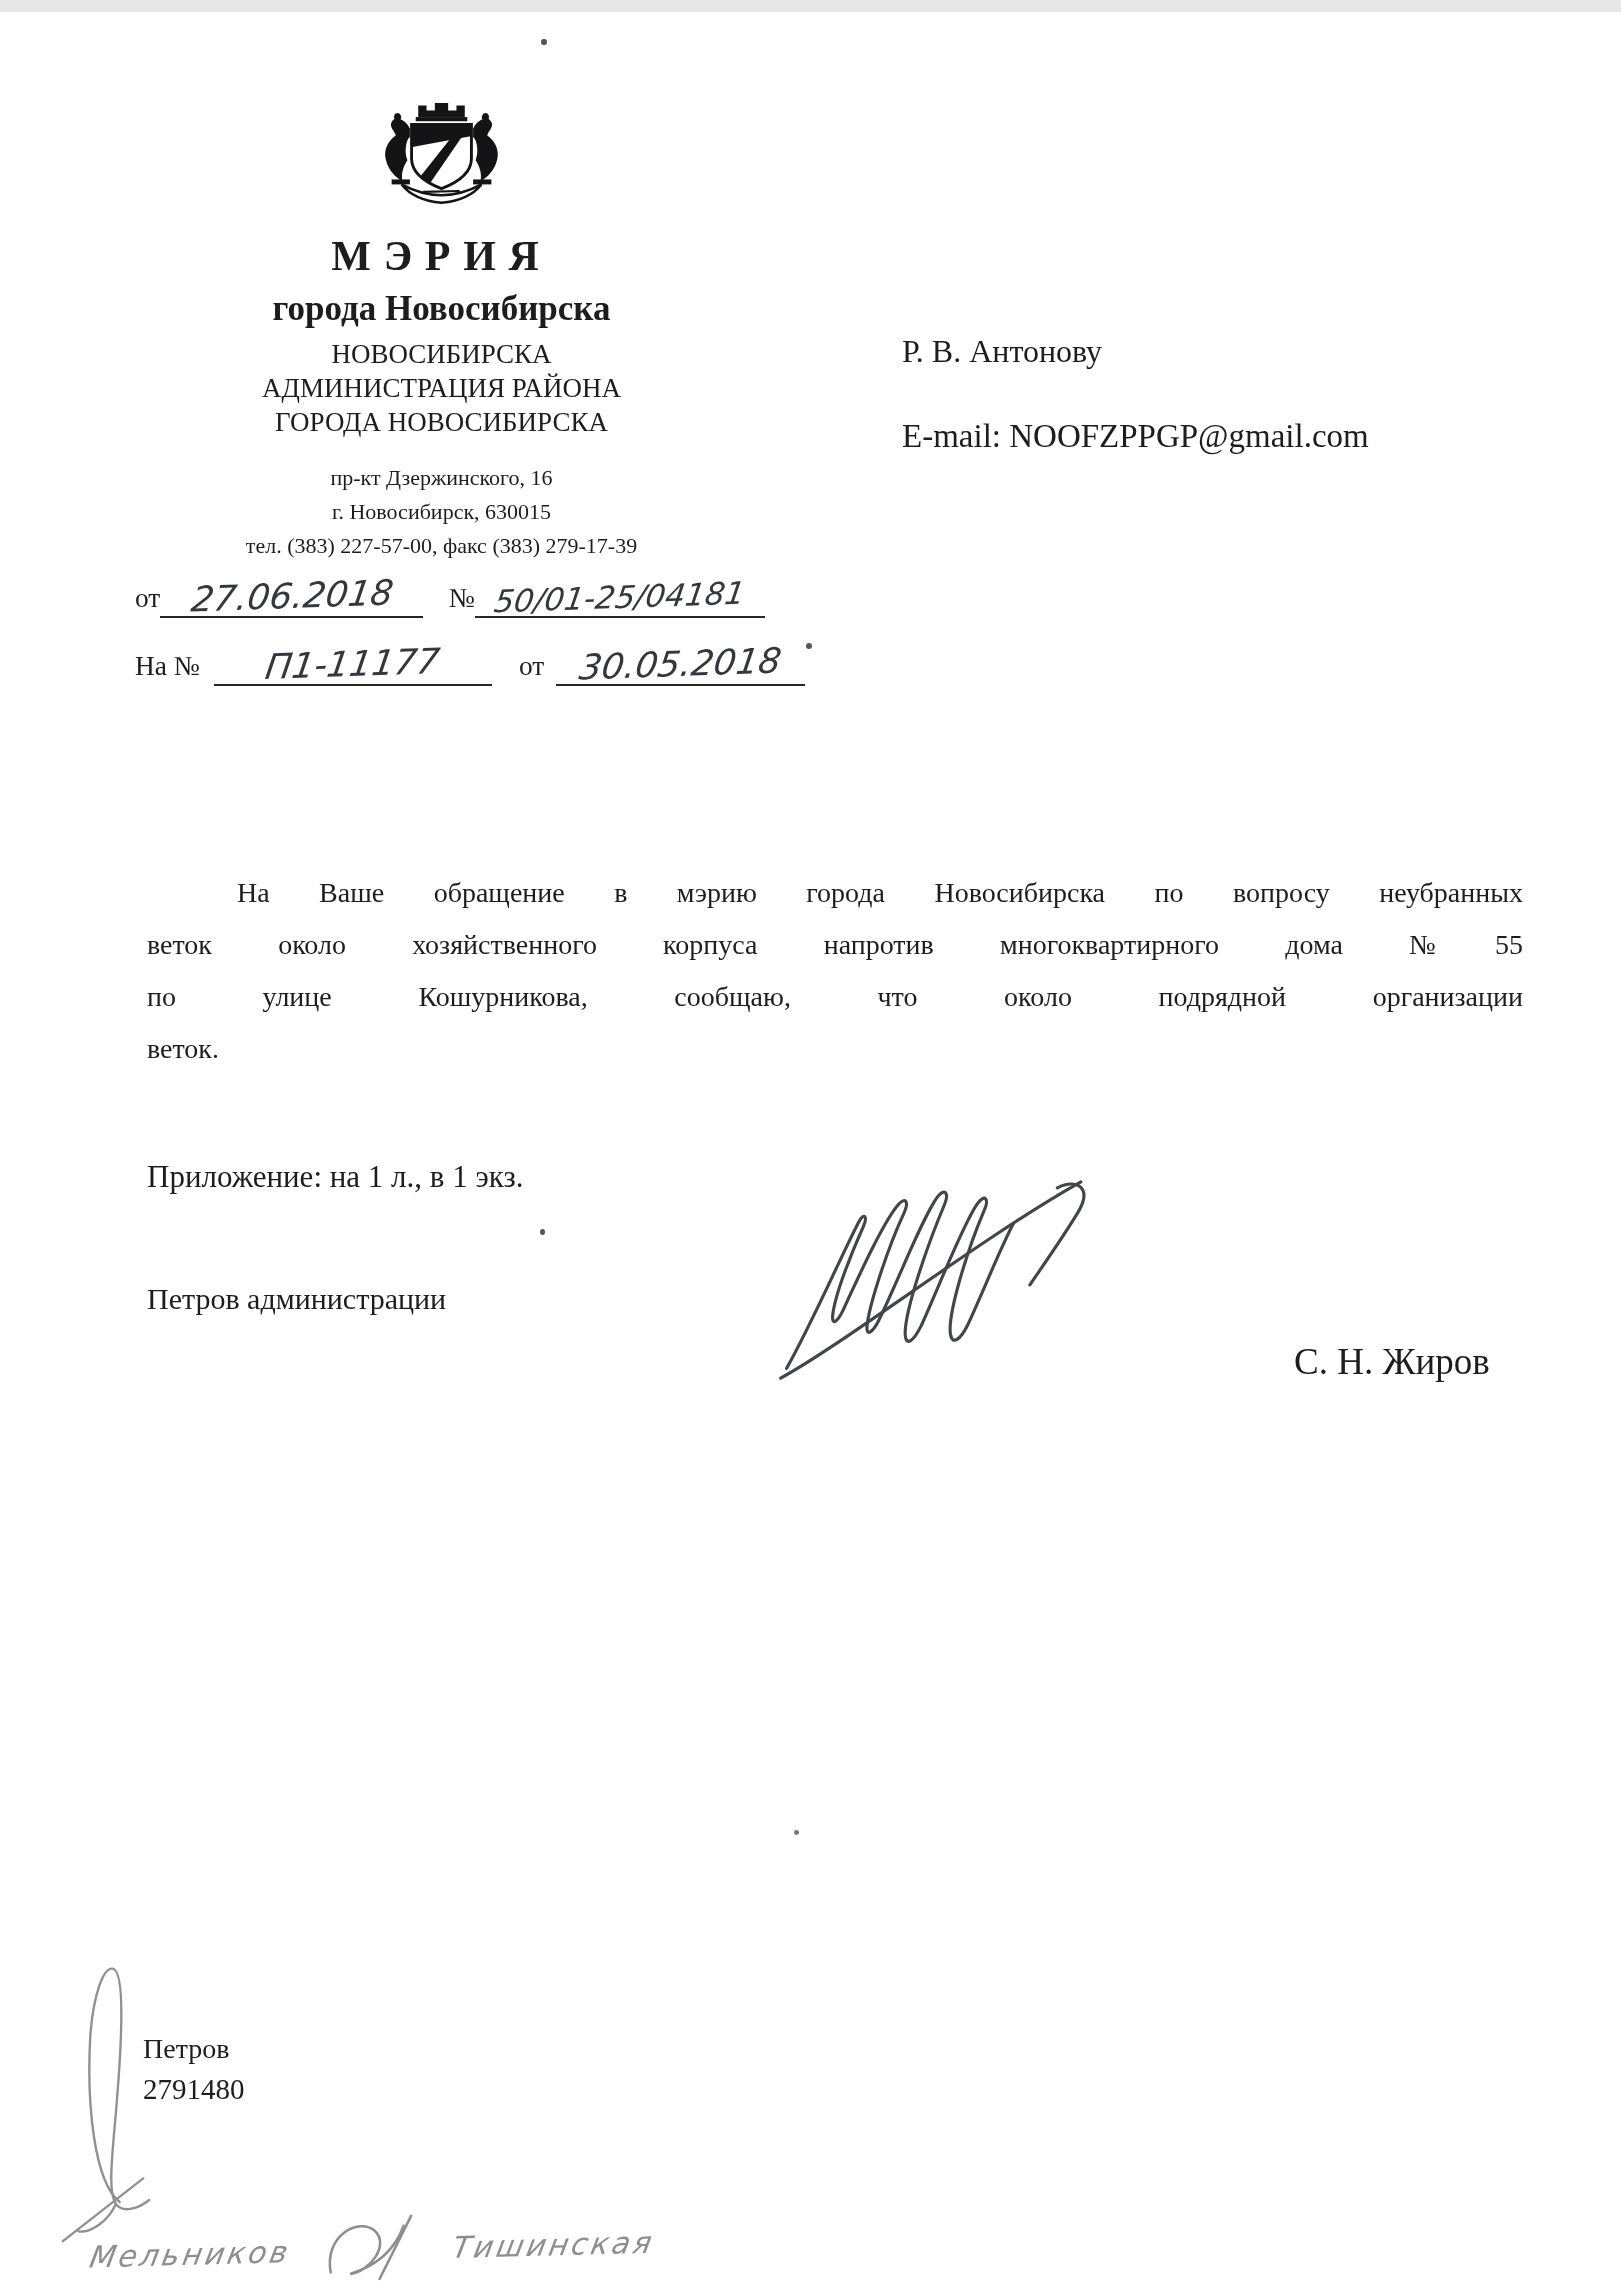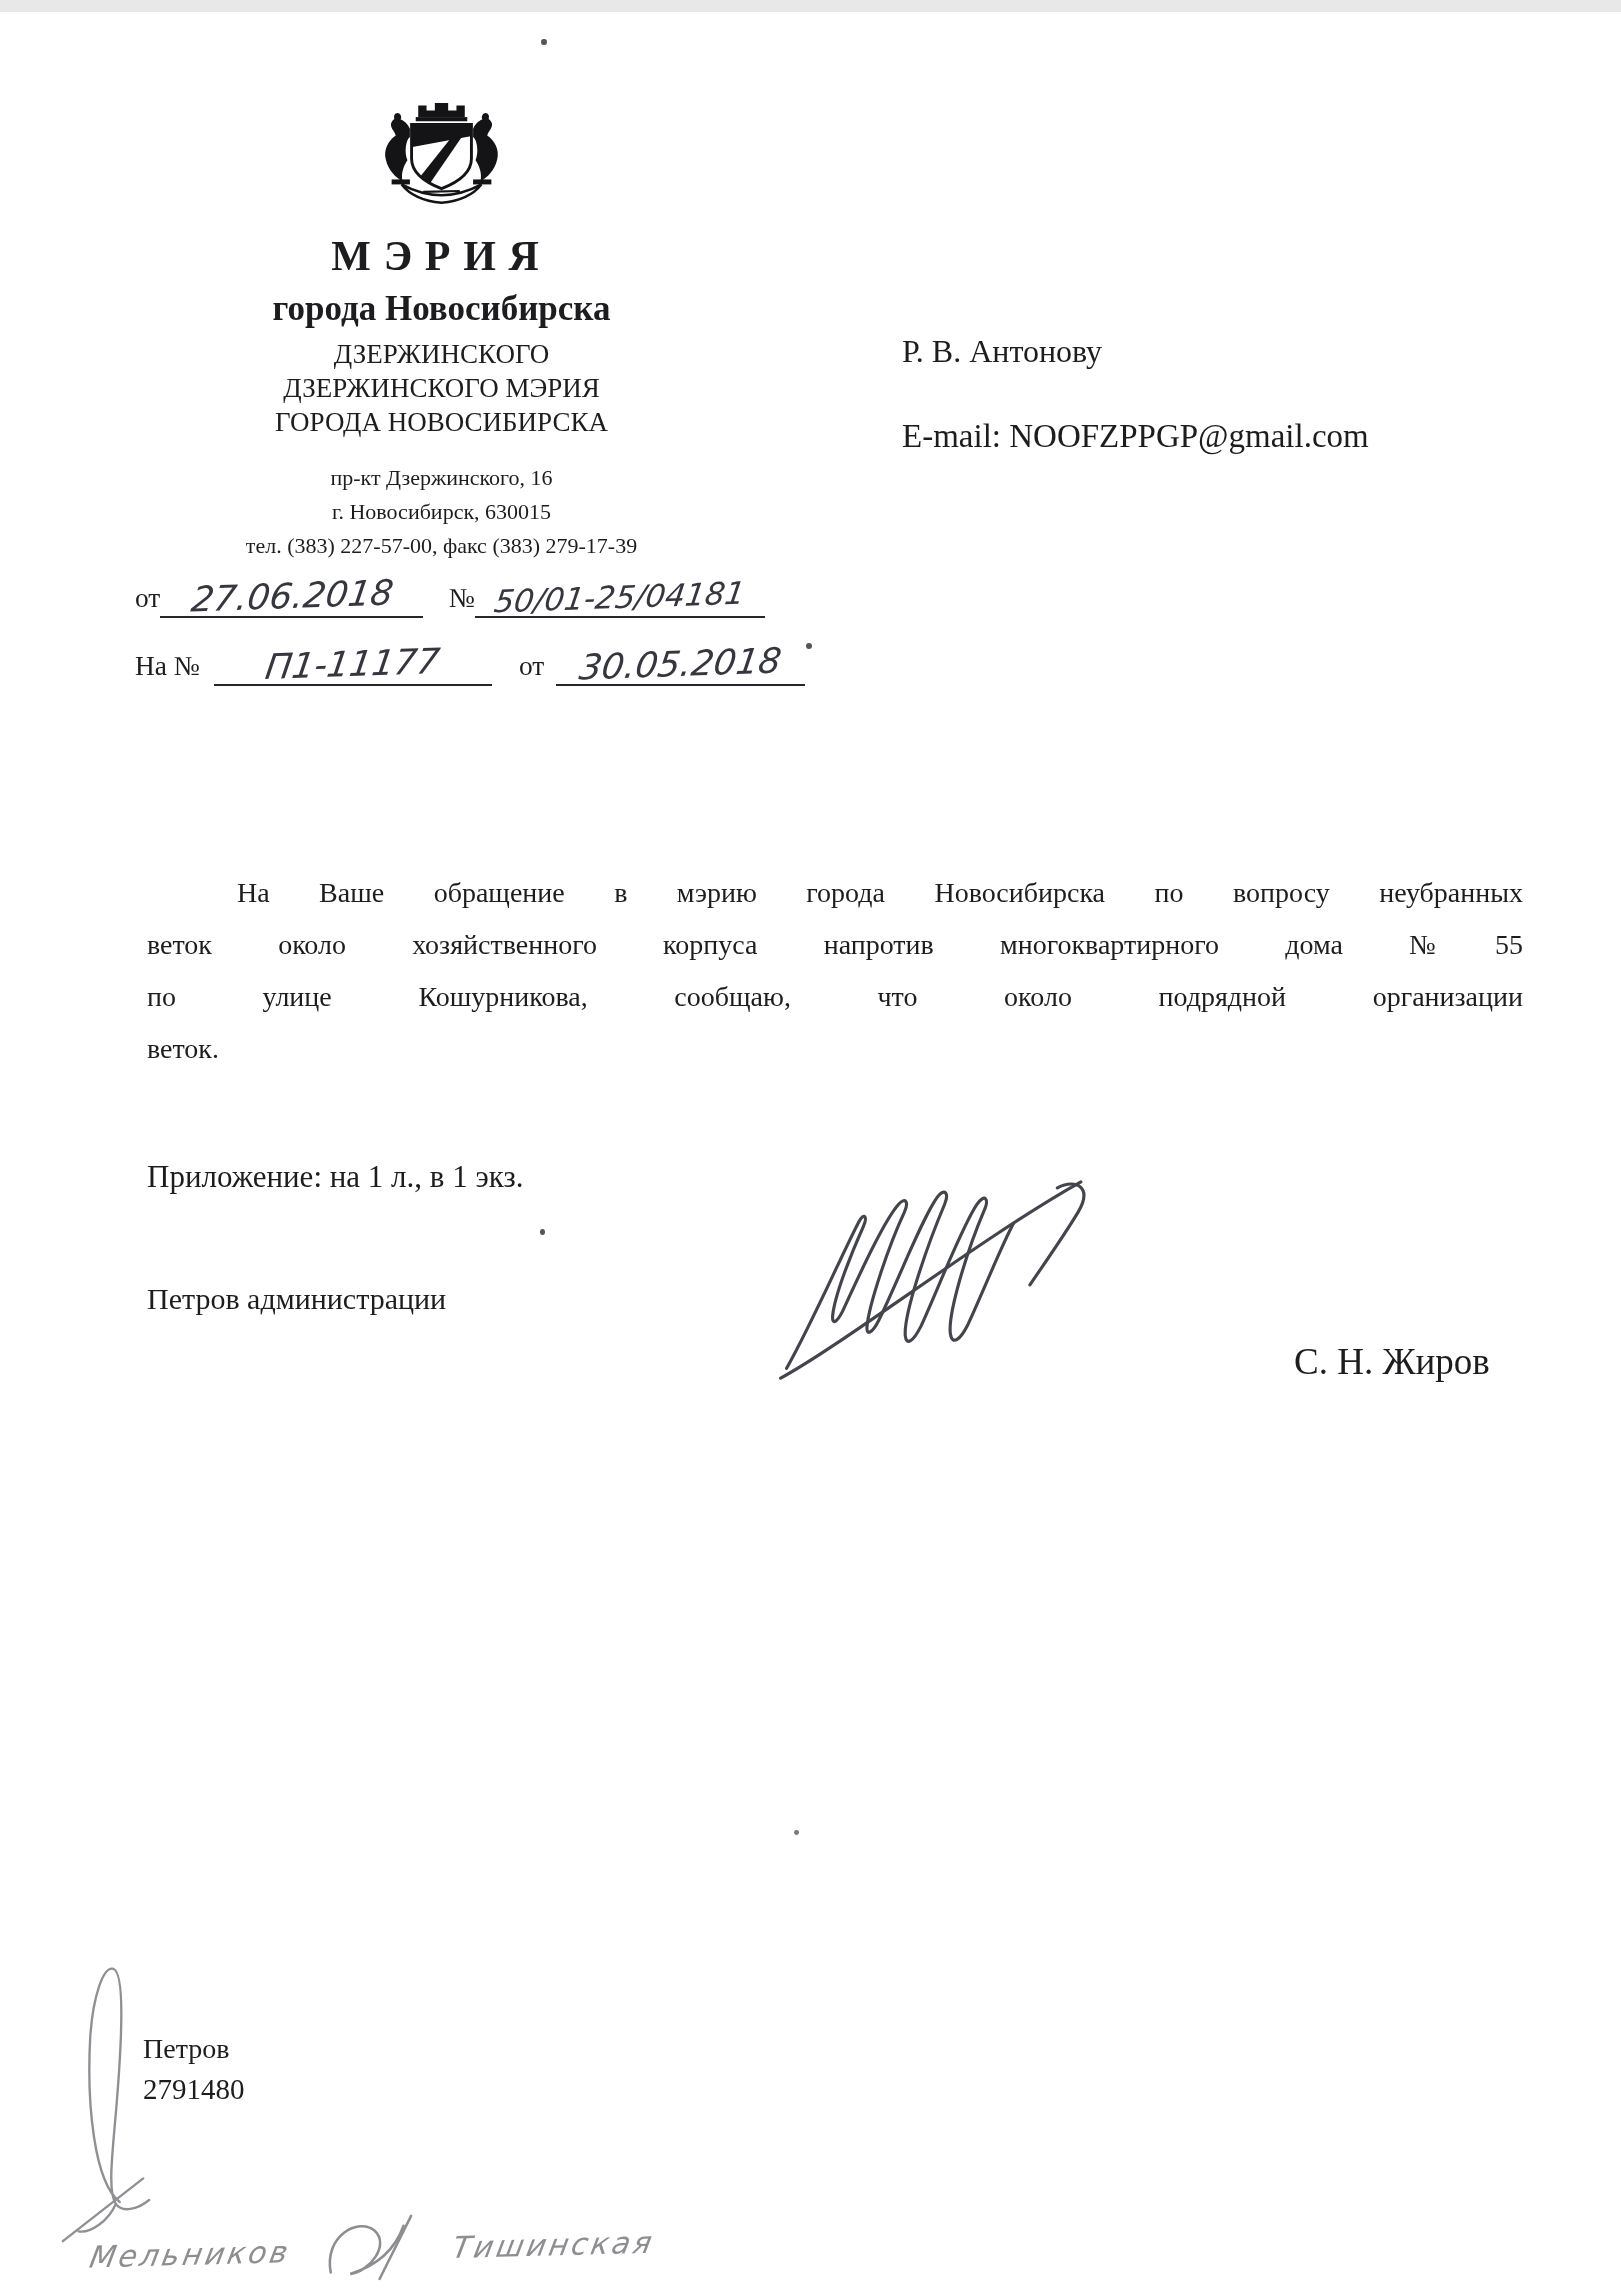--- a/index.html
+++ b/index.html
@@ -91,22 +91,22 @@
       <path d="M44,33 L116,33 L116,74 Q116,96 80,110 Q44,96 44,74 Z" fill="#ffffff" stroke="#141416" stroke-width="3.5"></path>
       <path d="M45,34 L115,34 L115,47 L45,60 Z" fill="#141416"></path>
       <path d="M93,47 L105,47 L66,104 L55,95 Z" fill="#141416"></path>
 
       <path d="M32,105 Q80,131 128,105 Q113,124 80,127 Q47,124 32,105 Z" fill="#ffffff" stroke="#141416" stroke-width="3"></path>
       <path d="M58,114 L102,113" stroke="#141416" stroke-width="2.5" fill="none"></path>
     </svg>
 
     <div class="org-title">МЭРИЯ</div>
     <div class="org-subtitle">города Новосибирска</div>
-    <div class="org-line first">ДЗЕРЖИНСКОГО</div>
-    <div class="org-line">ДЗЕРЖИНСКОГО МЭРИЯ</div>
+    <div class="org-line first">НОВОСИБИРСКА</div>
+    <div class="org-line">АДМИНИСТРАЦИЯ РАЙОНА</div>
     <div class="org-line">ГОРОДА НОВОСИБИРСКА</div>
     <div class="addr-block">
       <div class="addr-line">пр-кт Дзержинского, 16</div>
       <div class="addr-line">г. Новосибирск, 630015</div>
       <div class="addr-line">тел. (383) 227-57-00, факс (383) 279-17-39</div>
     </div>
   </div>
 
   <div class="ref-row" style="left:135px; top:567px;">
     <span class="ref-label">от</span>

